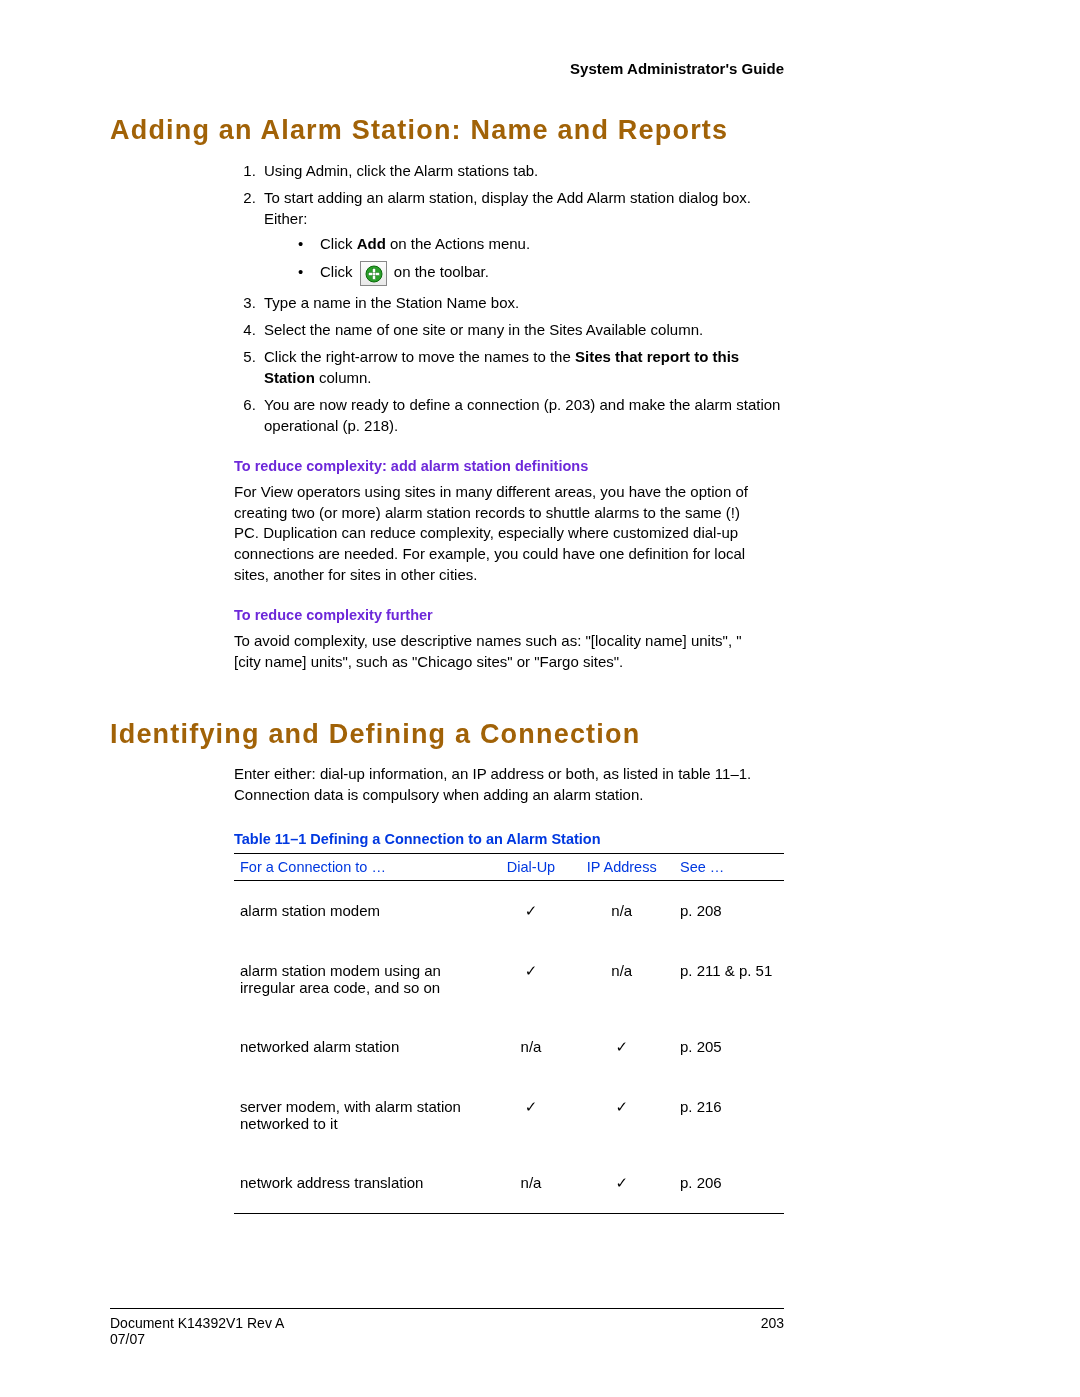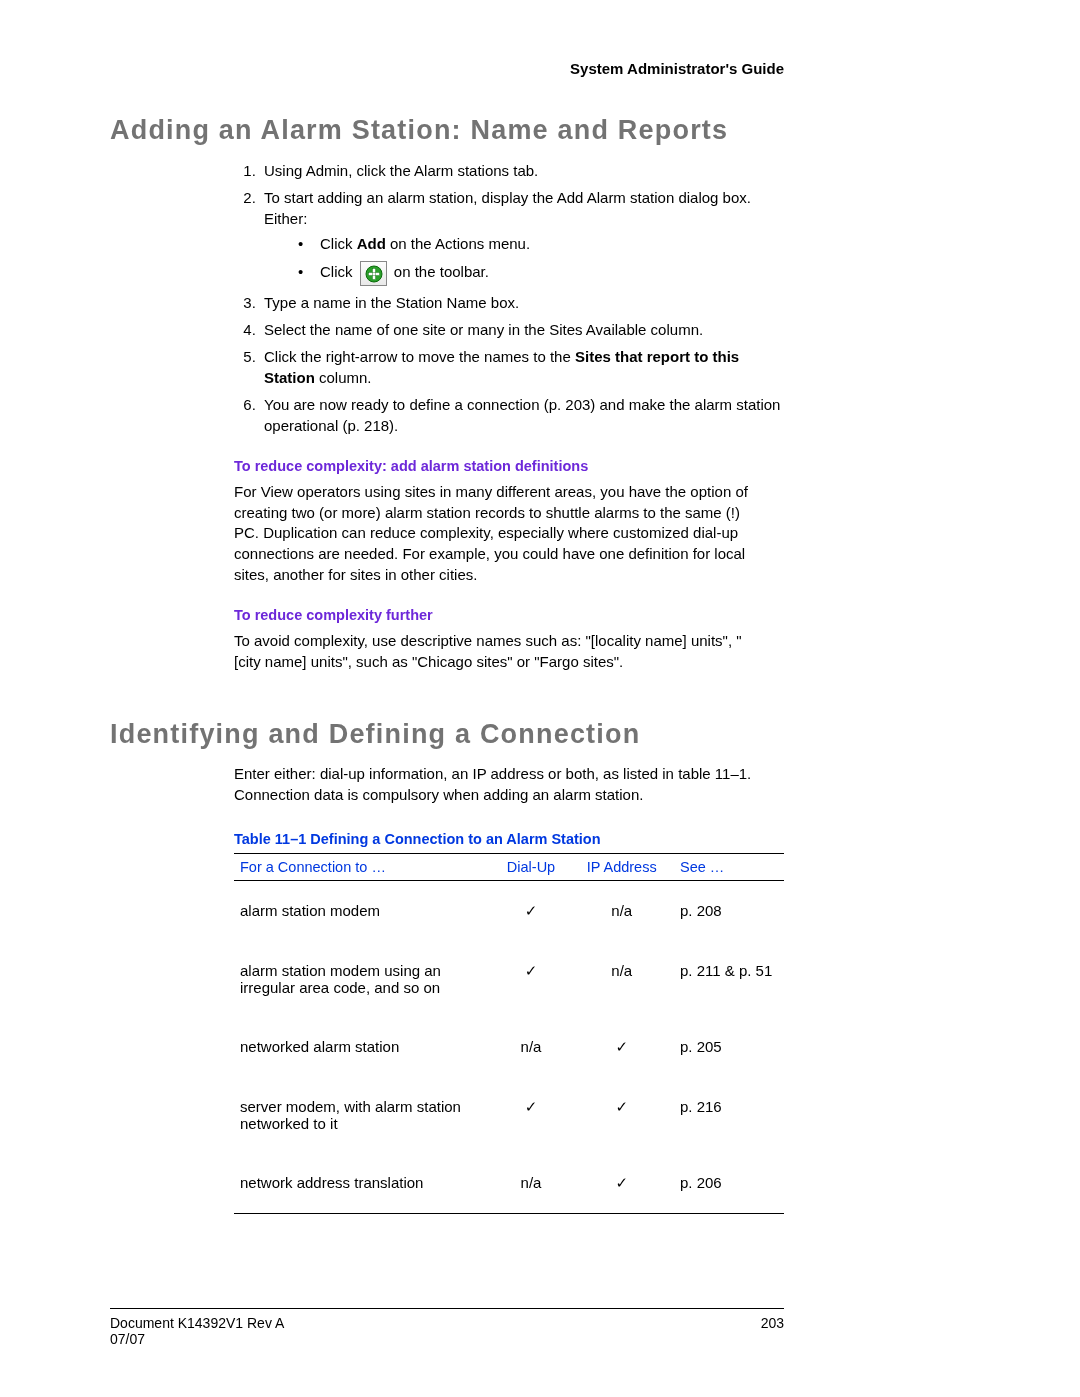--- a/index.html
+++ b/index.html
@@ -17,21 +17,21 @@
     position: relative;
     padding: 60px 110px 50px 110px;
   }
   .header-right {
     text-align: right;
     font-weight: bold;
     font-size: 15px;
     margin-bottom: 38px;
   }
   h1.section-title {
-    color: #737373;
+    color: #a16207;
     font-size: 27px;
     font-weight: bold;
     letter-spacing: 1.2px;
     margin: 0 0 14px 0;
   }
   ol.steps {
     margin: 0;
     padding-left: 150px;
     font-size: 15px;
     line-height: 1.4;

